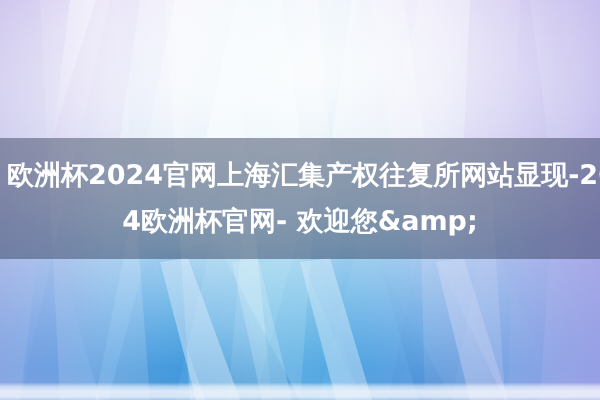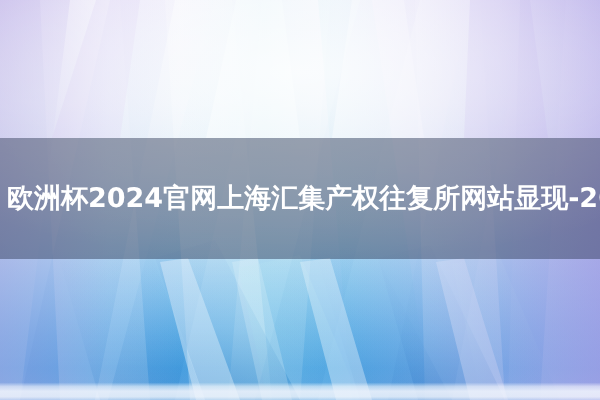--- a/index.html
+++ b/index.html
@@ -193,15 +193,16 @@
   </svg>
 
   <div class="bg-layer bg-tint"></div>
 
   <div class="bg-layer bg-glow"></div>
 
   <div class="bg-layer bg-bottomband"></div>
 
   <div class="caption-band">
     <div class="caption-text caption-line1">欧洲杯2024官网上海汇集产权往复所网站显现-202</div>
+    <div class="caption-text caption-line2">4欧洲杯官网- 欢迎您&amp;amp;</div>
   </div>
 
 </div>
 
 </body></html>

